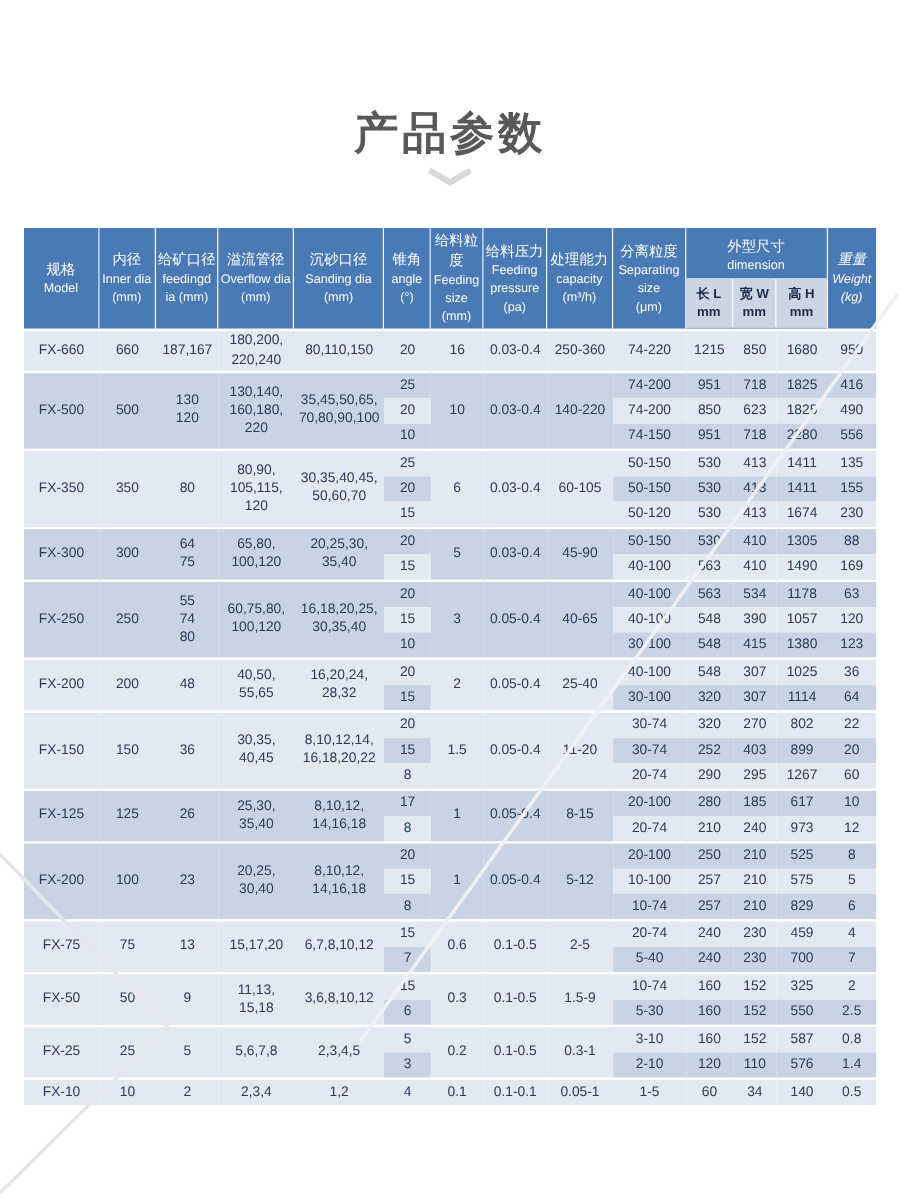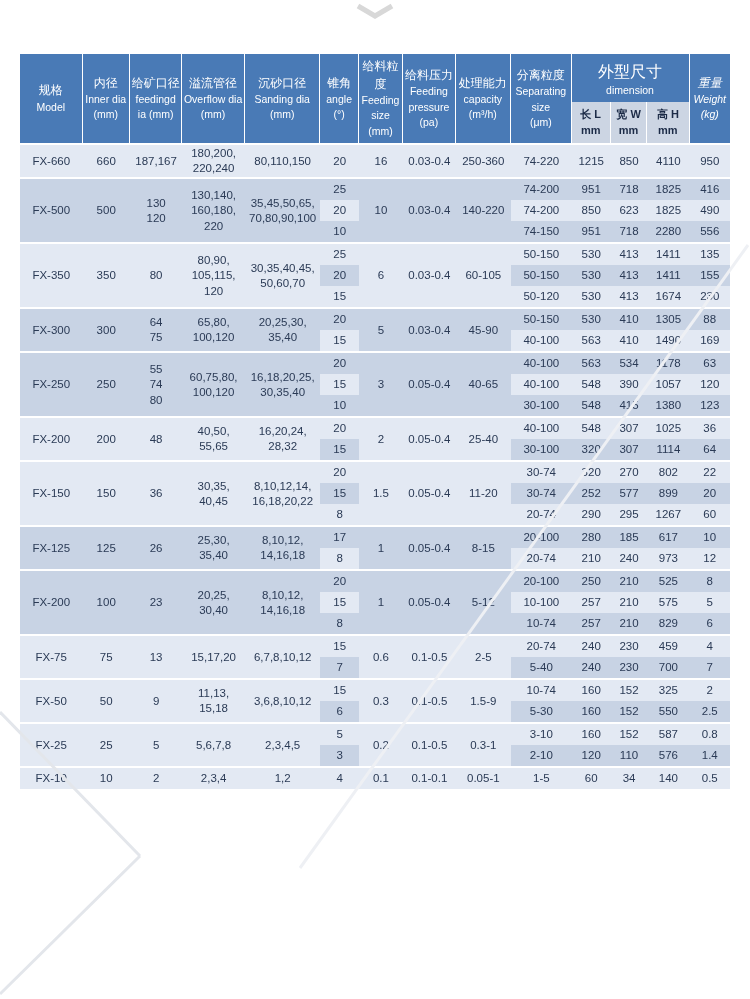--- a/index.html
+++ b/index.html
@@ -47,21 +47,21 @@
     height:80px;
     vertical-align:middle;
     border-right:1px solid #ffffff;
     padding:2px 1px;
     line-height:1.45;
   }
   thead th:last-child{border-right:none;font-style:italic;}
   thead th .ln-cn{font-size:12px;}
   th.dim{padding:0;vertical-align:top;}
   .dim-top{padding:7px 0 4px;line-height:1.4;}
-  .dim-top .ln-cn{font-size:16px;}
+  .dim-top .ln-cn{font-size:12px;}
   .dim-sub{
     display:grid;
     grid-template-columns:39fr 36fr 42fr;
     gap:1px;
     background:#ffffff;
     height:41px;
   }
   .dim-cell{
     background:var(--subheader-bg);
     color:var(--subheader-text);
@@ -90,20 +90,21 @@
     left:0;top:0;
     width:750px;height:999px;
     pointer-events:none;
     z-index:3;
   }
 </style>
 </head>
 <body>
 
 <div class="page">
+  <h1 class="page-title">产品参数</h1>
   <div class="title-chevron">
     <svg width="42" height="18" viewBox="0 0 42 18">
       <polyline points="4,4 21,14 38,4" fill="none" stroke="#d8d8d8" stroke-width="5"></polyline>
     </svg>
   </div>
   <table>
     <colgroup id="cols">
         <col style="width: 62px;">
         <col style="width: 47px;">
         <col style="width: 52px;">
@@ -208,21 +209,21 @@
           <td class="shade-light group-start">180,200,
 220,240</td>
           <td class="shade-light group-start">80,110,150</td>
           <td class="shade-light group-start">20</td>
           <td class="shade-light group-start">16</td>
           <td class="shade-light group-start">0.03-0.4</td>
           <td class="shade-light group-start">250-360</td>
           <td class="shade-light group-start">74-220</td>
           <td class="shade-light group-start">1215</td>
           <td class="shade-light group-start">850</td>
-          <td class="shade-light group-start">4110</td>
+          <td class="shade-light group-start">1680</td>
           <td class="shade-light group-start">950</td>
         </tr>
         <tr>
           <td class="shade-dark group-start" rowspan="3">FX-500</td>
           <td class="shade-dark group-start" rowspan="3">500</td>
           <td class="shade-dark group-start" rowspan="3">130
 120</td>
           <td class="shade-dark group-start" rowspan="3">130,140,
 160,180,
 220</td>
@@ -393,21 +394,21 @@
           <td class="shade-light group-start">30-74</td>
           <td class="shade-light group-start">320</td>
           <td class="shade-light group-start">270</td>
           <td class="shade-light group-start">802</td>
           <td class="shade-light group-start">22</td>
         </tr>
         <tr>
           <td class="shade-dark">15</td>
           <td class="shade-dark">30-74</td>
           <td class="shade-dark">252</td>
-          <td class="shade-dark">577</td>
+          <td class="shade-dark">403</td>
           <td class="shade-dark">899</td>
           <td class="shade-dark">20</td>
         </tr>
         <tr>
           <td class="shade-light">8</td>
           <td class="shade-light">20-74</td>
           <td class="shade-light">290</td>
           <td class="shade-light">295</td>
           <td class="shade-light">1267</td>
           <td class="shade-light">60</td>

